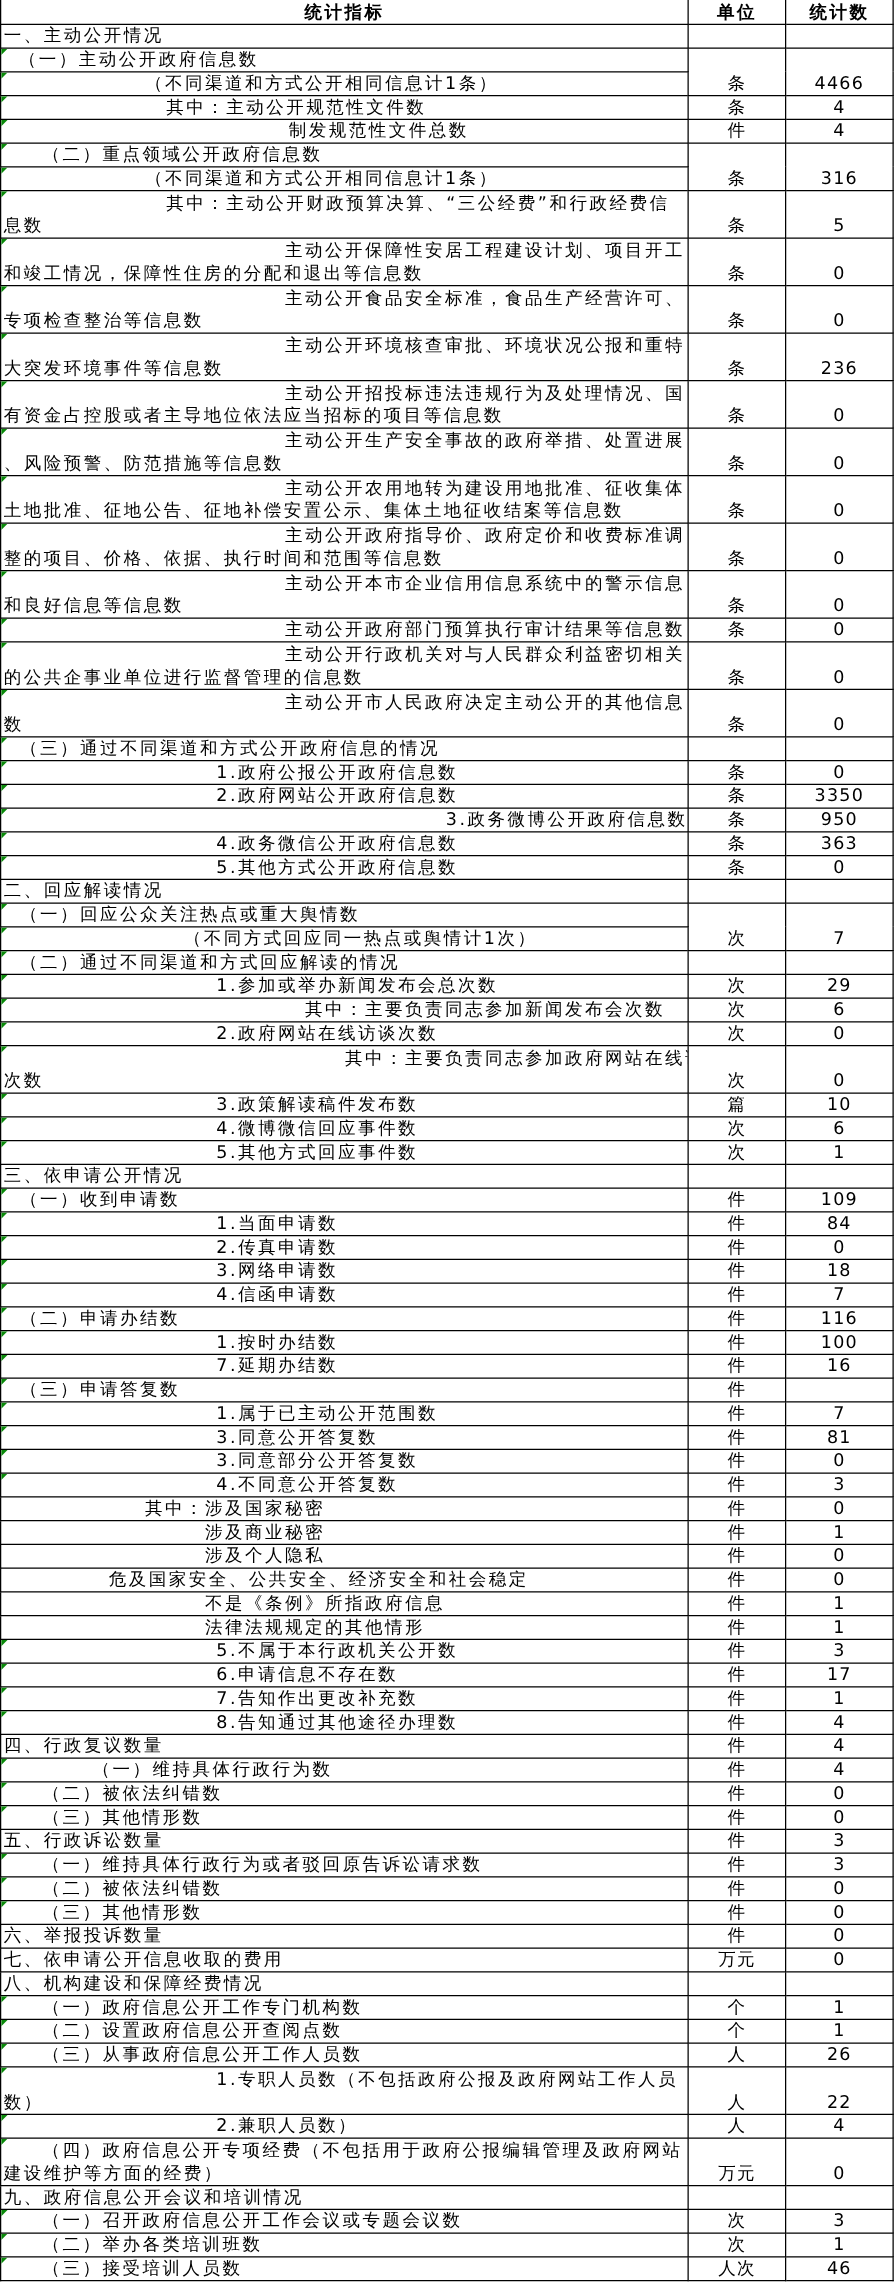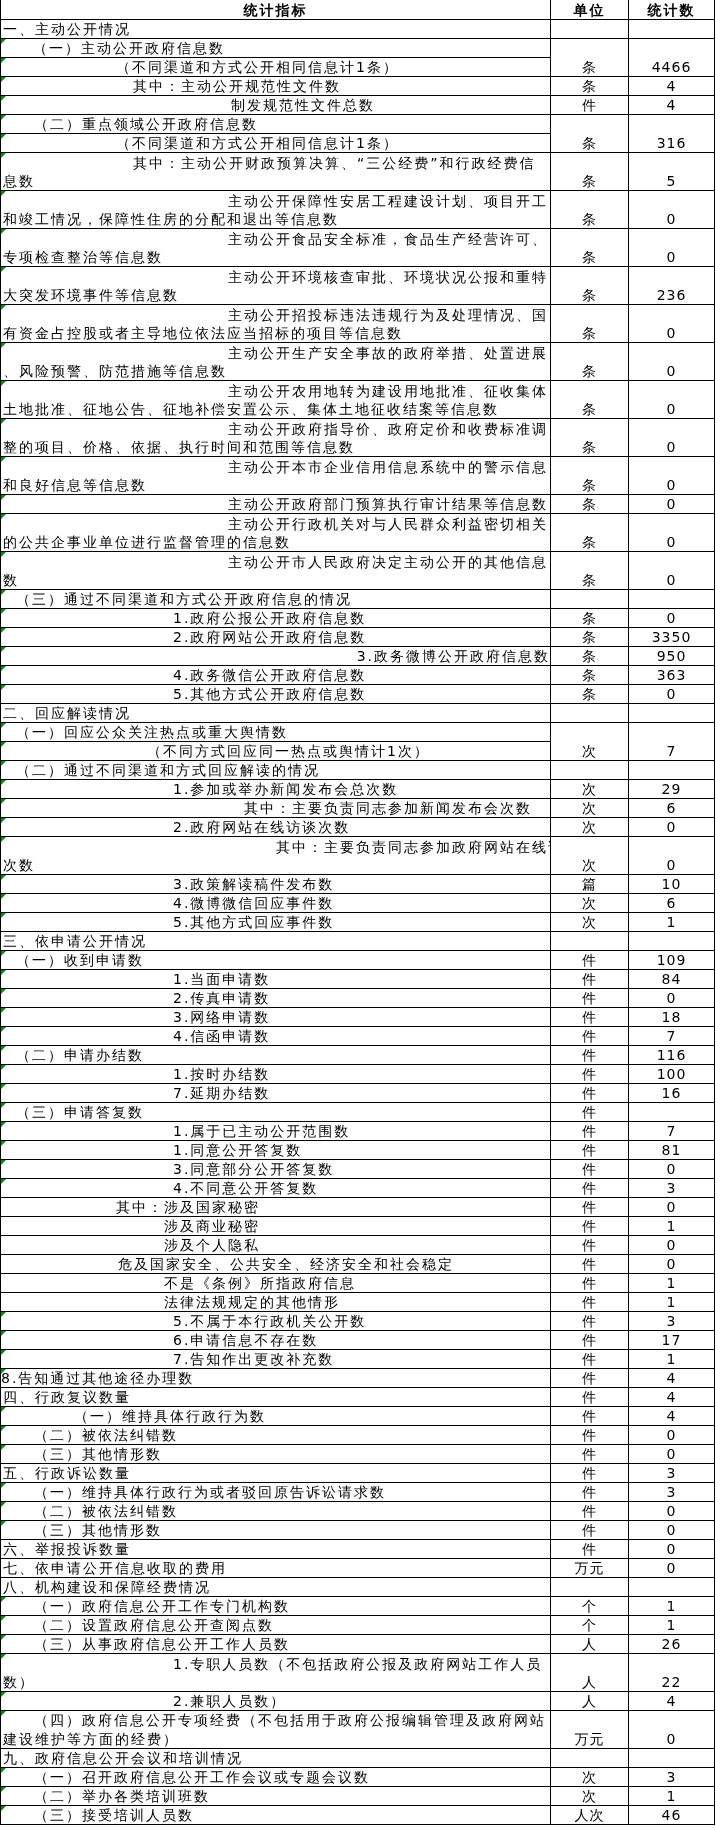--- a/index.html
+++ b/index.html
@@ -51,21 +51,21 @@
       <tr class="r1">
         <td class="label">
           <div class="line" style="padding-left: 2px;">一、主动公开情况</div>
         </td>
         <td class="unit"></td>
         <td class="val"></td>
       </tr>
       <tr class="r1">
         <td class="label">
           <span class="flag"></span>
-          <div class="line" style="padding-left: 32px;">（一）主动公开政府信息数</div>
+          <div class="line" style="padding-left: 14px;">（一）主动公开政府信息数</div>
         </td>
         <td class="unit mid" rowspan="2">条</td>
         <td class="val mid" rowspan="2">4466</td>
       </tr>
       <tr class="r1">
         <td class="label">
           <span class="flag"></span>
           <div class="line" style="padding-left: 115px;">（不同渠道和方式公开相同信息计1条）</div>
         </td>
       </tr>
@@ -423,21 +423,21 @@
         <td class="label">
           <span class="flag"></span>
           <div class="line" style="padding-left: 172px;">1.属于已主动公开范围数</div>
         </td>
         <td class="unit">件</td>
         <td class="val">7</td>
       </tr>
       <tr class="r1">
         <td class="label">
           <span class="flag"></span>
-          <div class="line" style="padding-left: 172px;">1.同意公开答复数</div>
+          <div class="line" style="padding-left: 172px;">3.同意公开答复数</div>
         </td>
         <td class="unit">件</td>
         <td class="val">81</td>
       </tr>
       <tr class="r1">
         <td class="label">
           <span class="flag"></span>
           <div class="line" style="padding-left: 172px;">3.同意部分公开答复数</div>
         </td>
         <td class="unit">件</td>
@@ -467,21 +467,21 @@
       </tr>
       <tr class="r1">
         <td class="label">
           <div class="line" style="padding-left: 163px;">涉及个人隐私</div>
         </td>
         <td class="unit">件</td>
         <td class="val">0</td>
       </tr>
       <tr class="r1">
         <td class="label">
-          <div class="line" style="padding-left: 117px;">危及国家安全、公共安全、经济安全和社会稳定</div>
+          <div class="line" style="padding-left: 86px;">危及国家安全、公共安全、经济安全和社会稳定</div>
         </td>
         <td class="unit">件</td>
         <td class="val">0</td>
       </tr>
       <tr class="r1">
         <td class="label">
           <div class="line" style="padding-left: 163px;">不是《条例》所指政府信息</div>
         </td>
         <td class="unit">件</td>
         <td class="val">1</td>
@@ -513,21 +513,21 @@
         <td class="label">
           <span class="flag"></span>
           <div class="line" style="padding-left: 172px;">7.告知作出更改补充数</div>
         </td>
         <td class="unit">件</td>
         <td class="val">1</td>
       </tr>
       <tr class="r1">
         <td class="label">
           <span class="flag"></span>
-          <div class="line" style="">8.告知通过其他途径办理数</div>
+          <div class="line" style="padding-left: 172px;">8.告知通过其他途径办理数</div>
         </td>
         <td class="unit">件</td>
         <td class="val">4</td>
       </tr>
       <tr class="r1">
         <td class="label">
           <div class="line" style="padding-left: 2px;">四、行政复议数量</div>
         </td>
         <td class="unit">件</td>
         <td class="val">4</td>
@@ -645,21 +645,21 @@
         <td class="label">
           <span class="flag"></span>
           <div class="line" style="padding-left: 172px;">2.兼职人员数）</div>
         </td>
         <td class="unit">人</td>
         <td class="val">4</td>
       </tr>
       <tr class="r2">
         <td class="label">
           <span class="flag"></span>
-          <div class="line" style="padding-left: 33px; font-family: Liberation Mono, monospace;">（四）政府信息公开专项经费（不包括用于政府公报编辑管理及政府网站</div>
+          <div class="line" style="padding-left: 33px;">（四）政府信息公开专项经费（不包括用于政府公报编辑管理及政府网站</div>
           <div class="line cont">建设维护等方面的经费）</div>
         </td>
         <td class="unit mid">万元</td>
         <td class="val mid">0</td>
       </tr>
       <tr class="r1">
         <td class="label">
           <div class="line" style="padding-left: 2px;">九、政府信息公开会议和培训情况</div>
         </td>
         <td class="unit"></td>

